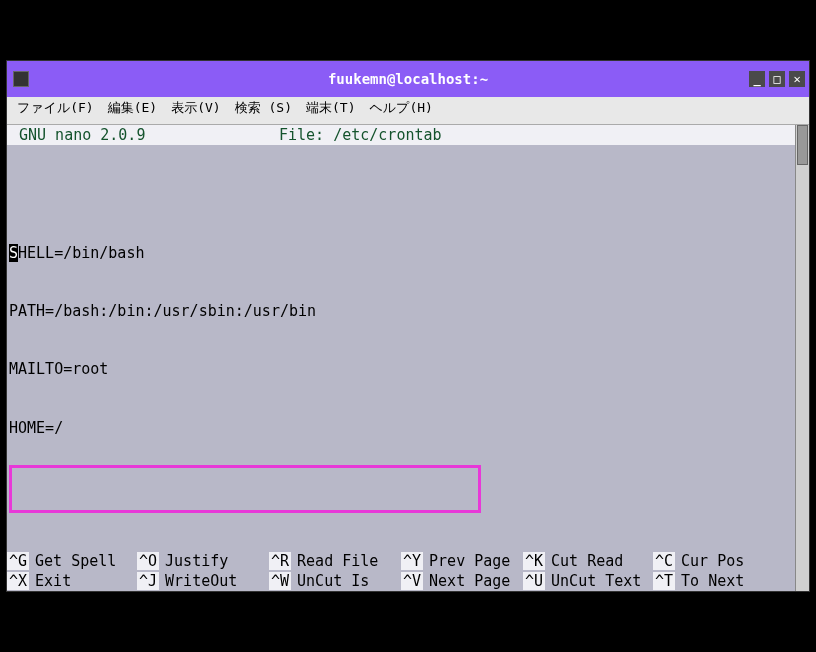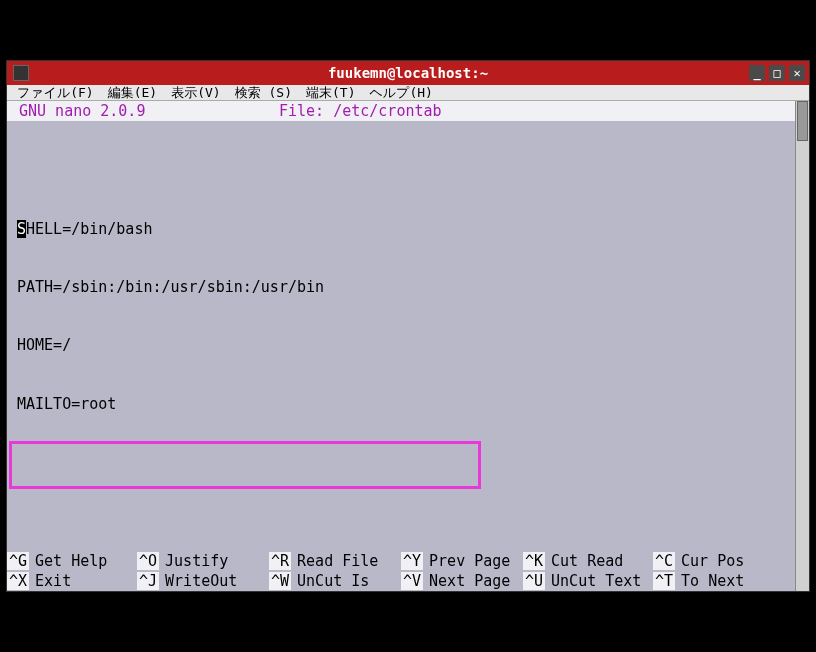--- a/index.html
+++ b/index.html
@@ -17,23 +17,23 @@
       top: 60px;
       left: 6px;
       right: 6px;
       bottom: 60px;
       background: #b8b8c8;
       border: 1px solid #333;
       display: flex;
       flex-direction: column;
     }
     .titlebar {
-      background: #b91c1c;
+      background: #8b5cf6;
       color: #fff;
-      height: 24px;
+      height: 36px;
       display: flex;
       align-items: center;
       justify-content: center;
       position: relative;
       font-size: 14px;
       font-weight: bold;
     }
     .titlebar-icon {
       position: absolute;
       left: 6px;
@@ -54,23 +54,22 @@
       background: #4a4a4a;
       color: #fff;
       display: flex;
       align-items: center;
       justify-content: center;
       font-size: 12px;
       cursor: pointer;
     }
     .menubar {
       background: #e8e8e8;
-      height: 16px;
-      display: flex;
-      align-items: center;
+      height: 28px;
+      display: flex;
       padding: 0 4px;
       font-size: 13px;
       gap: 2px;
       border-bottom: 1px solid #aaa;
     }
     .menu-item {
       padding: 2px 6px;
       cursor: pointer;
     }
     .terminal {
@@ -92,38 +91,38 @@
       position: absolute;
       top: 0;
       left: 1px;
       right: 1px;
       height: 40px;
       background: #999;
       border: 1px solid #666;
     }
     .nano-header {
       background: #f0f0f5;
-      color: #a21caf;
+      color: #14532d;
       height: 20px;
       display: flex;
       align-items: center;
       padding: 0 12px;
       font-size: 15px;
       font-family: monospace;
     }
     .nano-header-left { width: 260px; }
     .nano-content {
       padding: 2px 0;
       font-size: 15px;
       line-height: 19.4px;
       color: #000;
       font-family: monospace;
       white-space: pre;
     }
-    .content-line { padding-left: 10px; }
+    .content-line { padding-left: 2px; }
     .cursor {
       background: #000;
       color: #fff;
     }
     .highlight-box {
       position: absolute;
       border: 3px solid #e838d8;
       left: 2px;
       width: 472px;
       top: 340px;
@@ -186,23 +185,23 @@
 
   <div class="terminal">
     <div class="nano-header">
       <span class="nano-header-left">GNU nano 2.0.9</span>
       <span>File: /etc/crontab</span>
     </div>
 
     <div class="nano-content">
       <div class="content-line">&nbsp;</div>
       <div class="content-line"><span class="cursor">S</span><span>HELL=/bin/bash</span></div>
-      <div class="content-line">PATH=/sbin:/bin:/usr/sbin:/usr/bin</div>
+      <div class="content-line">PATH=/bash:/bin:/usr/sbin:/usr/bin</div>
+      <div class="content-line">MAILTO=root</div>
       <div class="content-line">HOME=/</div>
-      <div class="content-line">MAILTO=root</div>
       <div class="content-line">&nbsp;</div>
       <div class="content-line">&nbsp;</div>
       
       
       
       
       
       
       
       
@@ -210,21 +209,21 @@
       
       
     </div>
 
     <div class="highlight-box"></div>
 
     <div class="nano-footer">
       <div class="footer-row">
         <div class="footer-item fi0">
             <span class="footer-key">^G</span>
-            <span>Get Help</span>
+            <span>Get Spell</span>
           </div>
         <div class="footer-item fi1">
             <span class="footer-key">^O</span>
             <span>Justify</span>
           </div>
         <div class="footer-item fi2">
             <span class="footer-key">^R</span>
             <span>Read File</span>
           </div>
         <div class="footer-item fi3">

